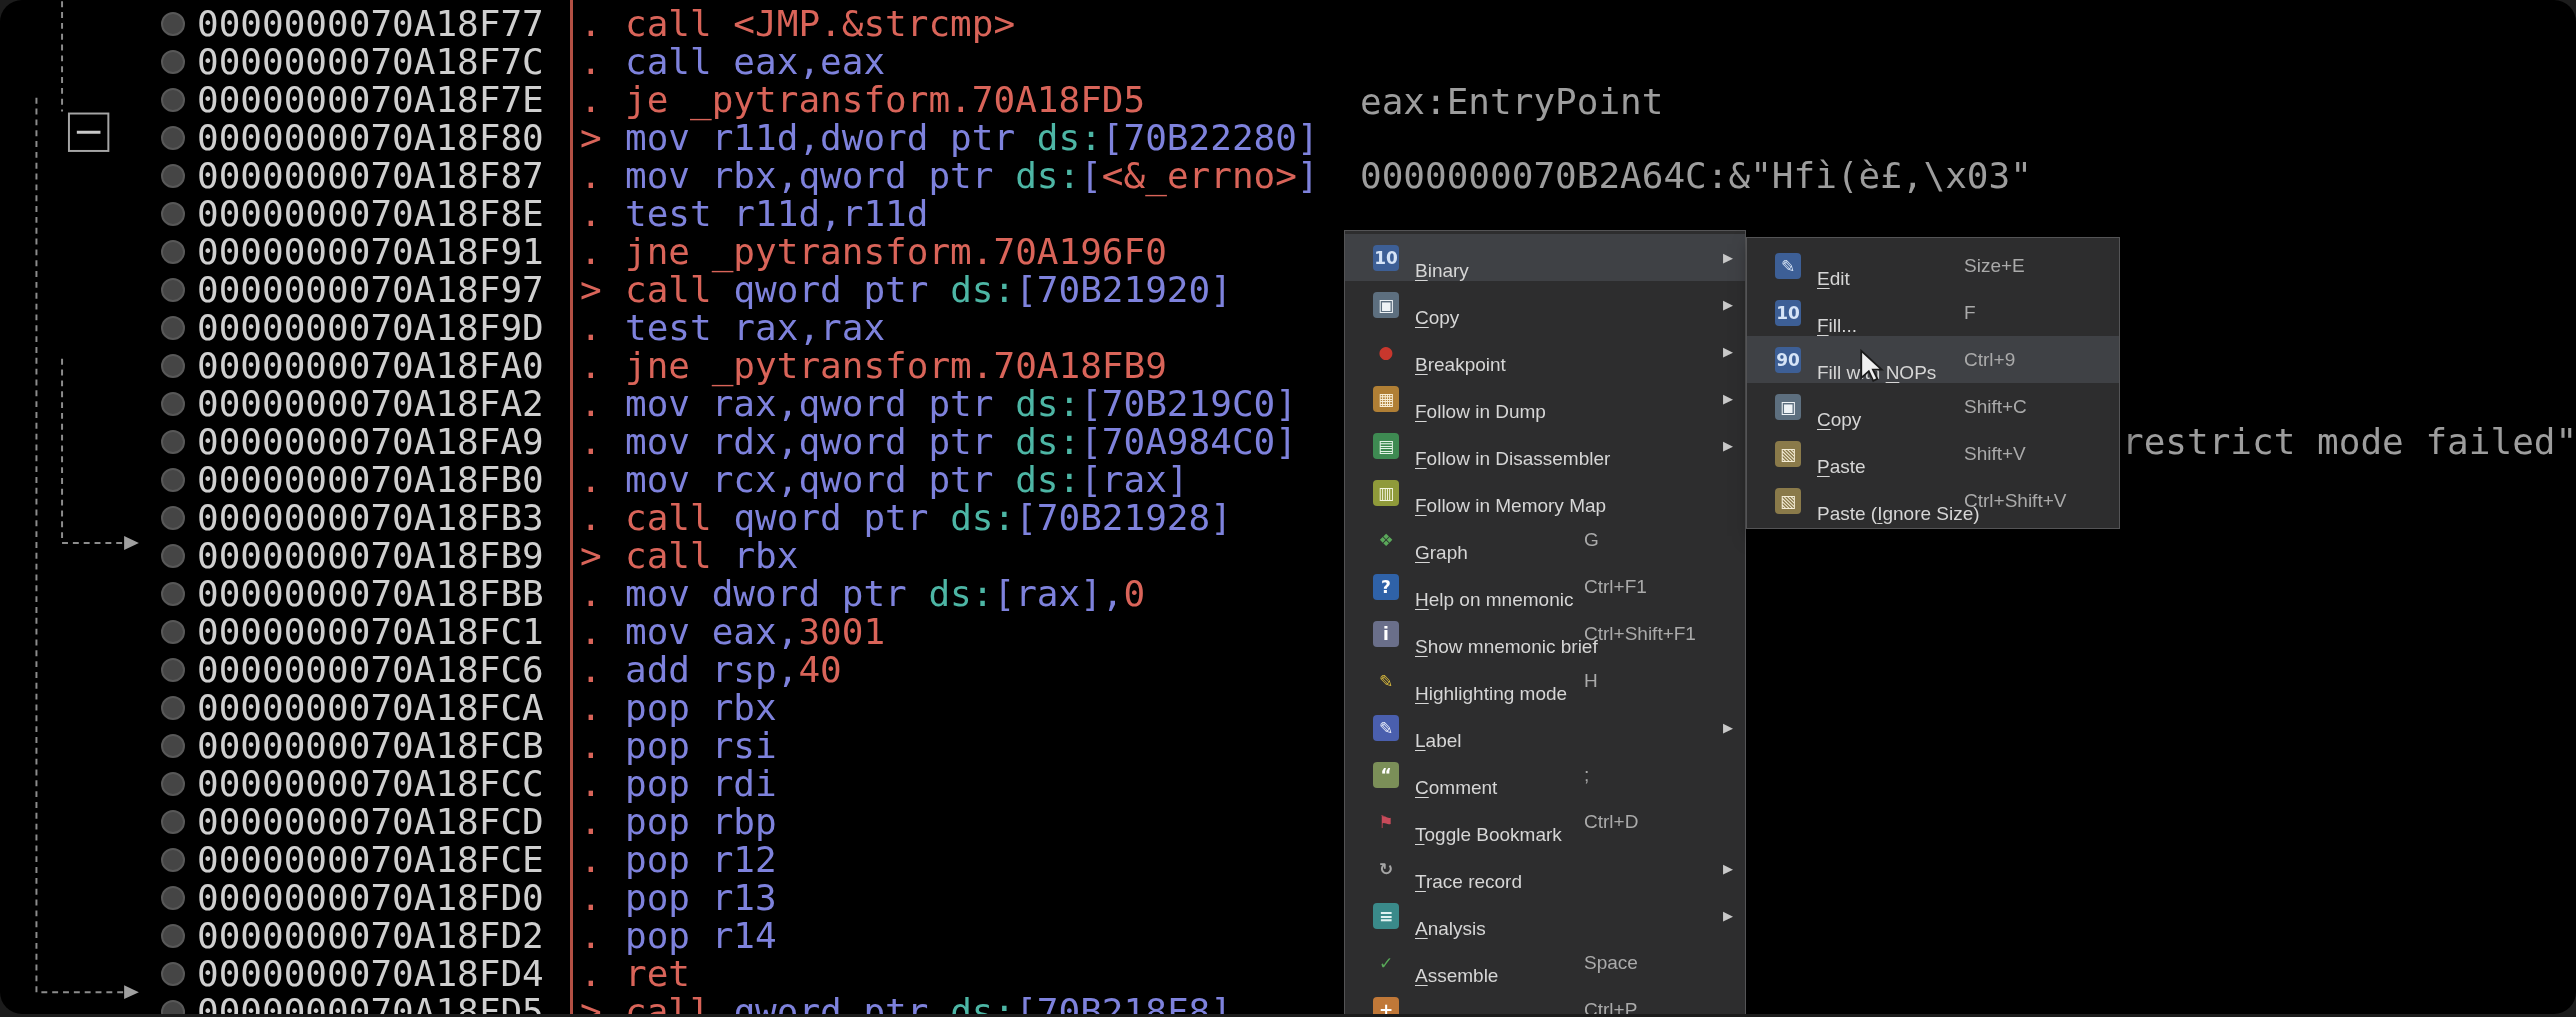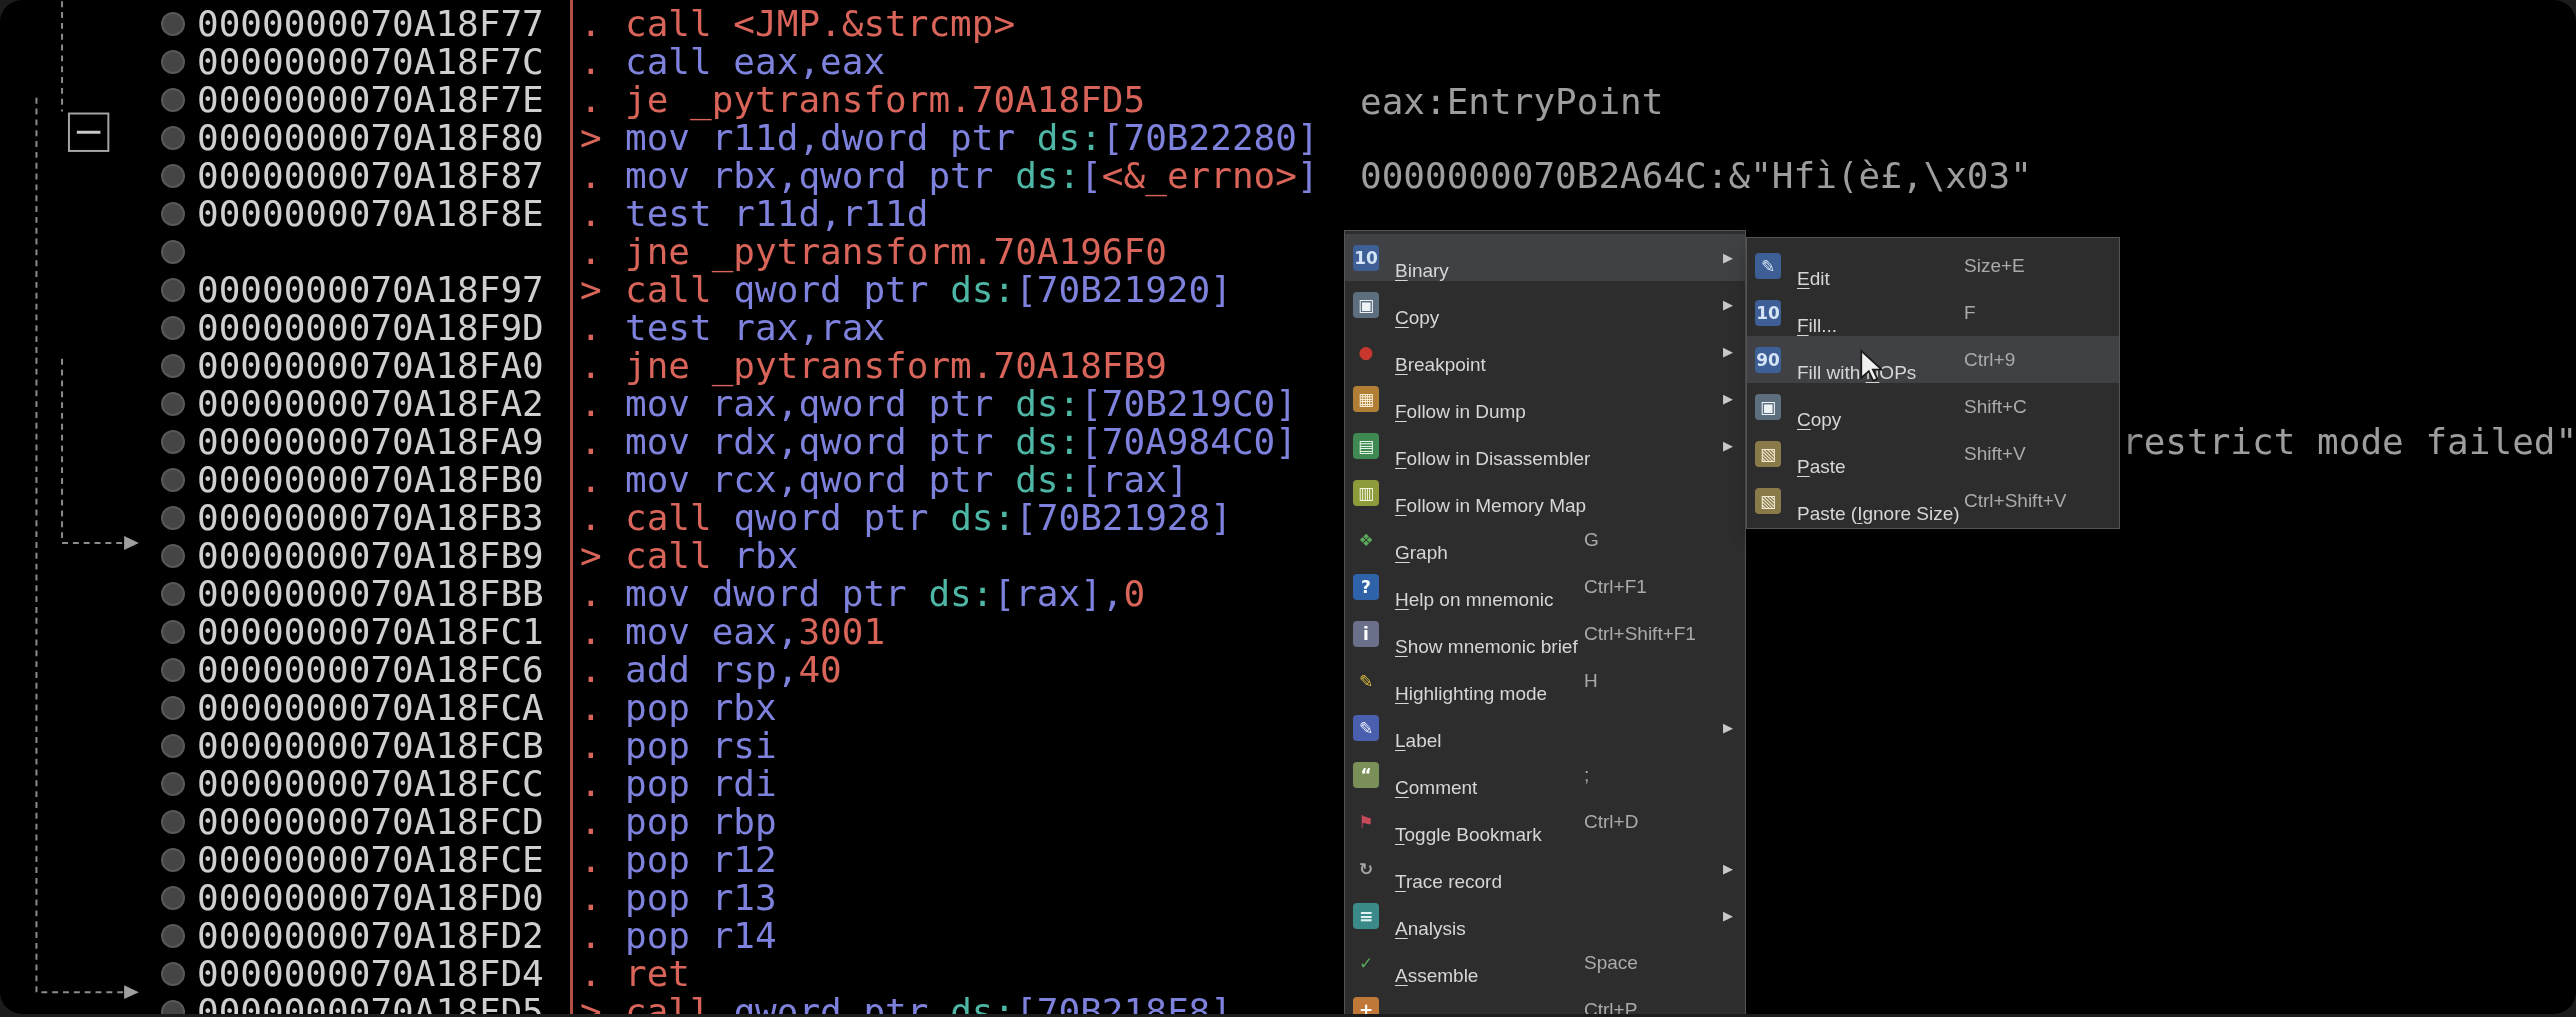--- a/index.html
+++ b/index.html
@@ -23,21 +23,21 @@
   .instr { position: absolute; left: 625px; white-space: pre; }
   .tk-data { color: #7e82dc; } .tk-flow { color: #d96459; text-align: right; }
   .tk-seg { color: #4db6a5; } .tk-imm { color: #d96459; }
   .comment { position: absolute; color: #9d9d9d; white-space: pre; }
   
   .menu { position: absolute; background: #2d2d2e; border: 1px solid #545456; z-index: 10;
           font-family: "Liberation Sans", sans-serif; font-size: 19px; color: #d6d6d6;
           box-shadow: 5px 7px 16px rgba(0,0,0,0.5); padding: 3px 0; }
   #context-menu { left: 1344px; top: 230px; width: 402px; }
   #binary-submenu { left: 1746px; top: 237px; width: 374px; padding: 4px 0; }
-  .menu-item { position: relative; height: 47px; display: flex; align-items: center; padding-left: 8px; }
+  .menu-item { position: relative; height: 47px; display: flex; align-items: center; padding-left: 28px; }
   .menu-item.hl { background: #3f4145; }
   .mi-icon { width: 26px; height: 26px; border-radius: 4px; display: inline-flex; align-items: center;
              justify-content: center; font-size: 17px; font-weight: bold; margin-right: 16px;
              flex: 0 0 26px; font-family: "DejaVu Sans", sans-serif; }
   .mi-label { white-space: pre; margin-top: 26px; }
   .mi-label u { text-underline-offset: 3px; }
   .mi-short { position: absolute; left: 239px; color: #aaaaaa; }
   #binary-submenu .mi-short { left: 217px; }
   .mi-arrow { position: absolute; right: 12px; font-size: 13px; color: #c8c8c8; }
   #cursor { position: absolute; left: 1859px; top: 349px; z-index: 30; }
@@ -93,20 +93,21 @@
         <span class="comment" style="left: 1360px;">0000000070B2A64C:&amp;"Hfì(è£,\x03"</span>
       </div>
       <div class="drow">
         <span class="dot"></span>
         <span class="addr">0000000070A18F8E</span>
         <span class="marker">.</span>
         <span class="instr"><span class="tk-data">test r11d,r11d</span></span>
       </div>
       <div class="drow">
         <span class="dot"></span>
+        <span class="addr">0000000070A18F91</span>
         <span class="marker">.</span>
         <span class="instr"><span class="tk-flow">jne _pytransform.70A196F0</span></span>
       </div>
       <div class="drow">
         <span class="dot"></span>
         <span class="addr">0000000070A18F97</span>
         <span class="marker">&gt;</span>
         <span class="instr"><span class="tk-flow">call </span><span class="tk-data">qword ptr </span><span class="tk-seg">ds:</span><span class="tk-data">[70B21920]</span></span>
       </div>
       <div class="drow">

